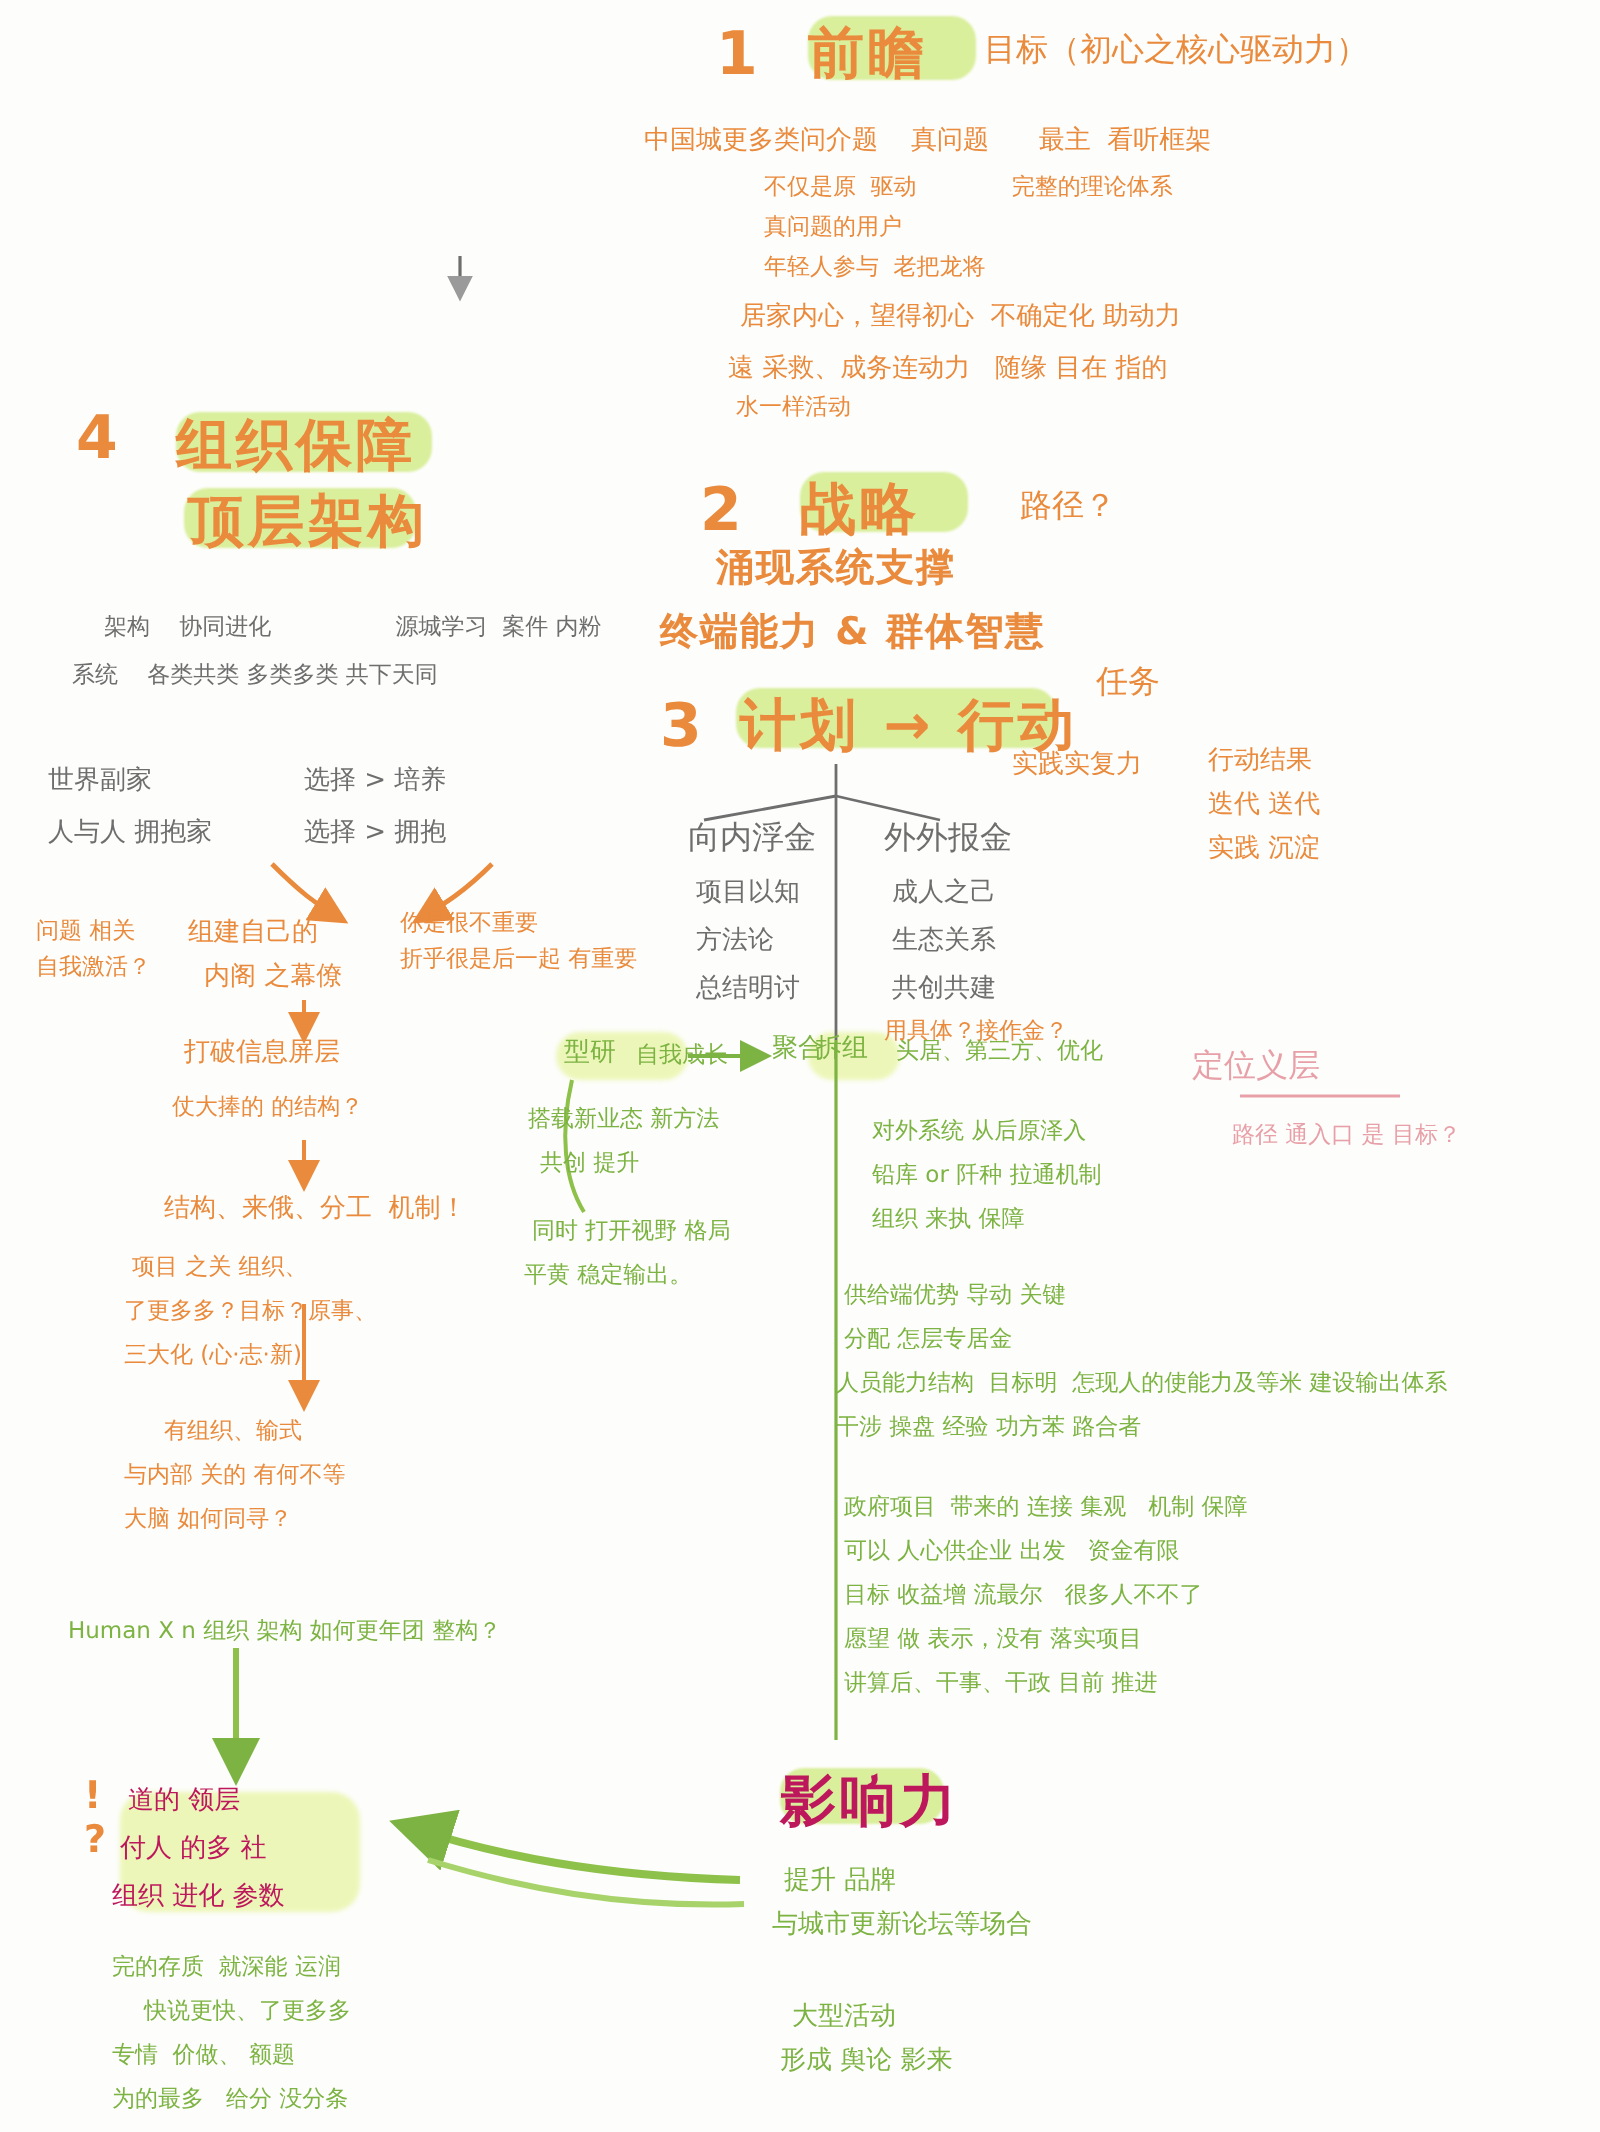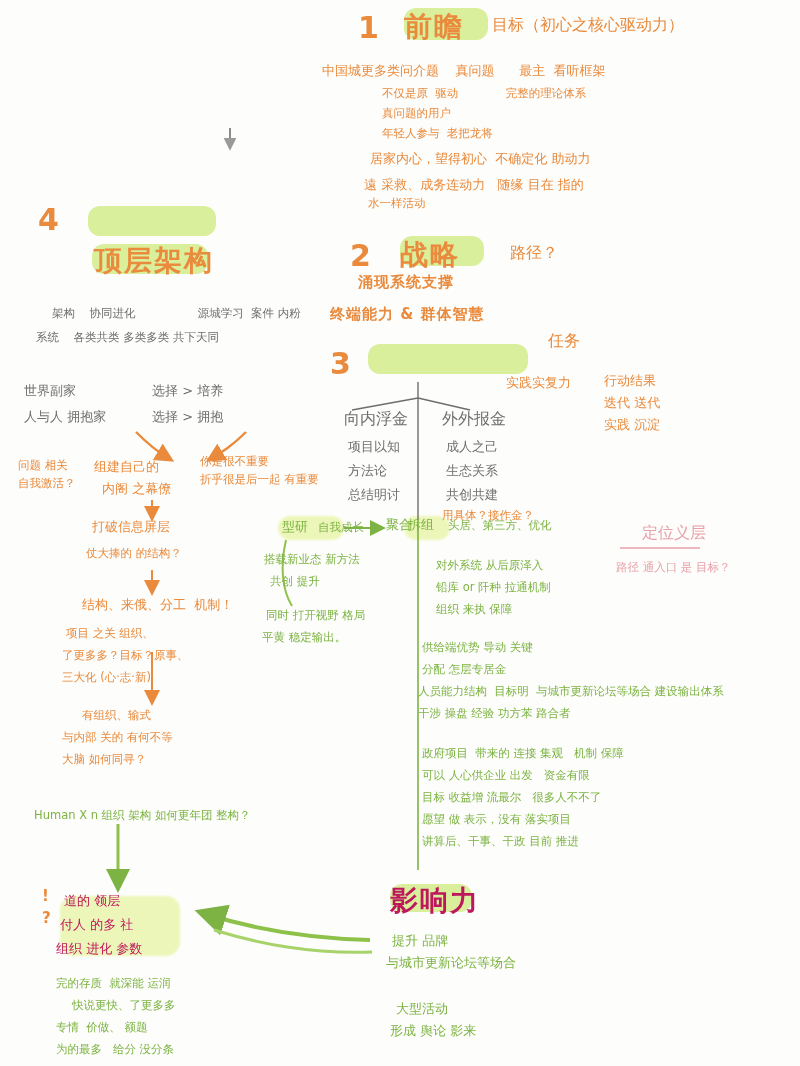--- a/index.html
+++ b/index.html
@@ -13,21 +13,21 @@
   #canvas{position:absolute;left:0;top:0;width:800px;height:1066px;}
   .node{position:absolute;white-space:pre;line-height:1.35;}
   
   .org{color:#e98a3c;}
   .grn{color:#7cb342;}          
   .grn-d{color:#be185d;}
   .gry{color:#6e6e6e;}
   .pnk{color:#e8a0a8;}
   
   .xl{font-size:28px;font-weight:bold;letter-spacing:2px;}
-  .lg{font-size:15px;font-weight:bold;letter-spacing:1px;}
+  .lg{font-size:19px;font-weight:bold;letter-spacing:1px;}
   .md{font-size:16px;}
   .sm{font-size:13px;}
   .xs{font-size:11.5px;}
   .num{font-size:30px;font-weight:bold;}
   
   .hl{
     position:absolute;
     background:#c6e86a;
     opacity:.65;
     border-radius:12px;
@@ -104,20 +104,21 @@
   <div class="node sm org" style="left:334px;top:150px;margin-left:36px;">居家内心，望得初心  不确定化 助动力</div>
   <div class="node sm org" style="left:364px;top:176px;">遠 采救、成务连动力   随缘 目在 指的</div>
   <div class="node xs org" style="left:368px;top:196px;">水一样活动</div>
 
   <div class="node sm grn" style="left:22px;top:118px;"></div>
   <div class="node sm grn" style="left:22px;top:140px;"></div>
   <div class="node sm gry" style="left:190px;top:116px;"></div>
   <div class="node sm gry" style="left:184px;top:150px;"></div>
 
   <div class="node num org" style="left:38px;top:200px;">4</div>
+  <div class="node xl org" style="left:88px;top:204px;">组织保障</div>
   <div class="node xl org" style="left:94px;top:242px;">顶层架构</div>
   <div class="node xs gry" style="left:52px;top:306px;">架构    协同进化                 源城学习  案件 内粉</div>
   <div class="node xs gry" style="left:36px;top:330px;">系统    各类共类 多类多类 共下天同</div>
   <div class="node sm gry" style="left:24px;top:382px;">世界副家</div>
   <div class="node sm gry" style="left:152px;top:382px;">选择 &gt; 培养</div>
   <div class="node sm gry" style="left:24px;top:408px;">人与人 拥抱家</div>
   <div class="node sm gry" style="left:152px;top:408px;">选择 &gt; 拥抱</div>
   <div class="node xs org" style="left:18px;top:458px;">问题 相关</div>
   <div class="node xs org" style="left:18px;top:476px;">自我激活？</div>
   <div class="node sm org" style="left:94px;top:458px;">组建自己的</div>
@@ -144,20 +145,21 @@
   <div class="node xs grn" style="left:56px;top:1020px;">专情  价做、 额题</div>
   <div class="node xs grn" style="left:56px;top:1042px;">为的最多   给分 没分条</div>
 
   <div class="node num org" style="left:350px;top:236px;">2</div>
   <div class="node xl org" style="left:400px;top:236px;">战略</div>
   <div class="node md org" style="left:510px;top:242px;">路径？</div>
   <div class="node lg org" style="left:358px;top:272px;">涌现系统支撑</div>
   <div class="node lg org" style="left:330px;top:304px;">终端能力 &amp; 群体智慧</div>
 
   <div class="node num org" style="left:330px;top:344px;">3</div>
+  <div class="node xl org" style="left:370px;top:344px;">计划 → 行动</div>
   <div class="node md org" style="left:548px;top:330px;">任务</div>
   <div class="node sm org" style="left:506px;top:374px;">实践实复力</div>
   <div class="node sm org" style="left:604px;top:372px;">行动结果</div>
   <div class="node sm org" style="left:604px;top:394px;">迭代 送代</div>
   <div class="node sm org" style="left:604px;top:416px;">实践 沉淀</div>
 
   <div class="node md gry" style="left:344px;top:408px;">向内浮金</div>
   <div class="node sm gry" style="left:348px;top:438px;">项目以知</div>
   <div class="node sm gry" style="left:348px;top:462px;">方法论</div>
   <div class="node sm gry" style="left:348px;top:486px;">总结明讨</div>
@@ -177,29 +179,29 @@
   <div class="node xs grn" style="left:264px;top:552px;">搭载新业态 新方法</div>
   <div class="node xs grn" style="left:270px;top:574px;">共创 提升</div>
   <div class="node xs grn" style="left:266px;top:608px;">同时 打开视野 格局</div>
   <div class="node xs grn" style="left:262px;top:630px;">平黄 稳定输出。</div>
 
   <div class="node xs grn" style="left:436px;top:558px;">对外系统 从后原泽入</div>
   <div class="node xs grn" style="left:436px;top:580px;">铅库 or 阡种 拉通机制</div>
   <div class="node xs grn" style="left:436px;top:602px;">组织 来执 保障</div>
   <div class="node xs grn" style="left:422px;top:640px;">供给端优势 导动 关键</div>
   <div class="node xs grn" style="left:422px;top:662px;">分配 怎层专居金</div>
-  <div class="node xs grn" style="left:418px;top:684px;">人员能力结构  目标明  与城市更新论坛等场合 建设输出体系</div>
+  <div class="node xs grn" style="left:418px;top:684px;">人员能力结构  目标明  怎现人的使能力及等米 建设输出体系</div>
   <div class="node xs grn" style="left:418px;top:706px;">干涉 操盘 经验 功方苯 路合者</div>
   <div class="node xs grn" style="left:422px;top:746px;">政府项目  带来的 连接 集观   机制 保障</div>
   <div class="node xs grn" style="left:422px;top:768px;">可以 人心供企业 出发   资金有限</div>
   <div class="node xs grn" style="left:422px;top:790px;">目标 收益增 流最尔   很多人不不了</div>
   <div class="node xs grn" style="left:422px;top:812px;">愿望 做 表示，没有 落实项目</div>
   <div class="node xs grn" style="left:422px;top:834px;">讲算后、干事、干政 目前 推进</div>
 
-  <div class="node md pnk" style="left:642px;top:522px;">定位义层</div>
+  <div class="node md pnk" style="left:596px;top:522px;">定位义层</div>
   <div class="node xs pnk" style="left:616px;top:560px;">路径 通入口 是 目标？</div>
 
   <div class="node xl grn-d" style="left:390px;top:882px;">影响力</div>
   <div class="node sm grn" style="left:392px;top:932px;">提升 品牌</div>
   <div class="node sm grn" style="left:386px;top:954px;">与城市更新论坛等场合</div>
   <div class="node sm grn" style="left:396px;top:1000px;">大型活动</div>
   <div class="node sm grn" style="left:390px;top:1022px;">形成 舆论 影来</div>
 
 </div>
 

